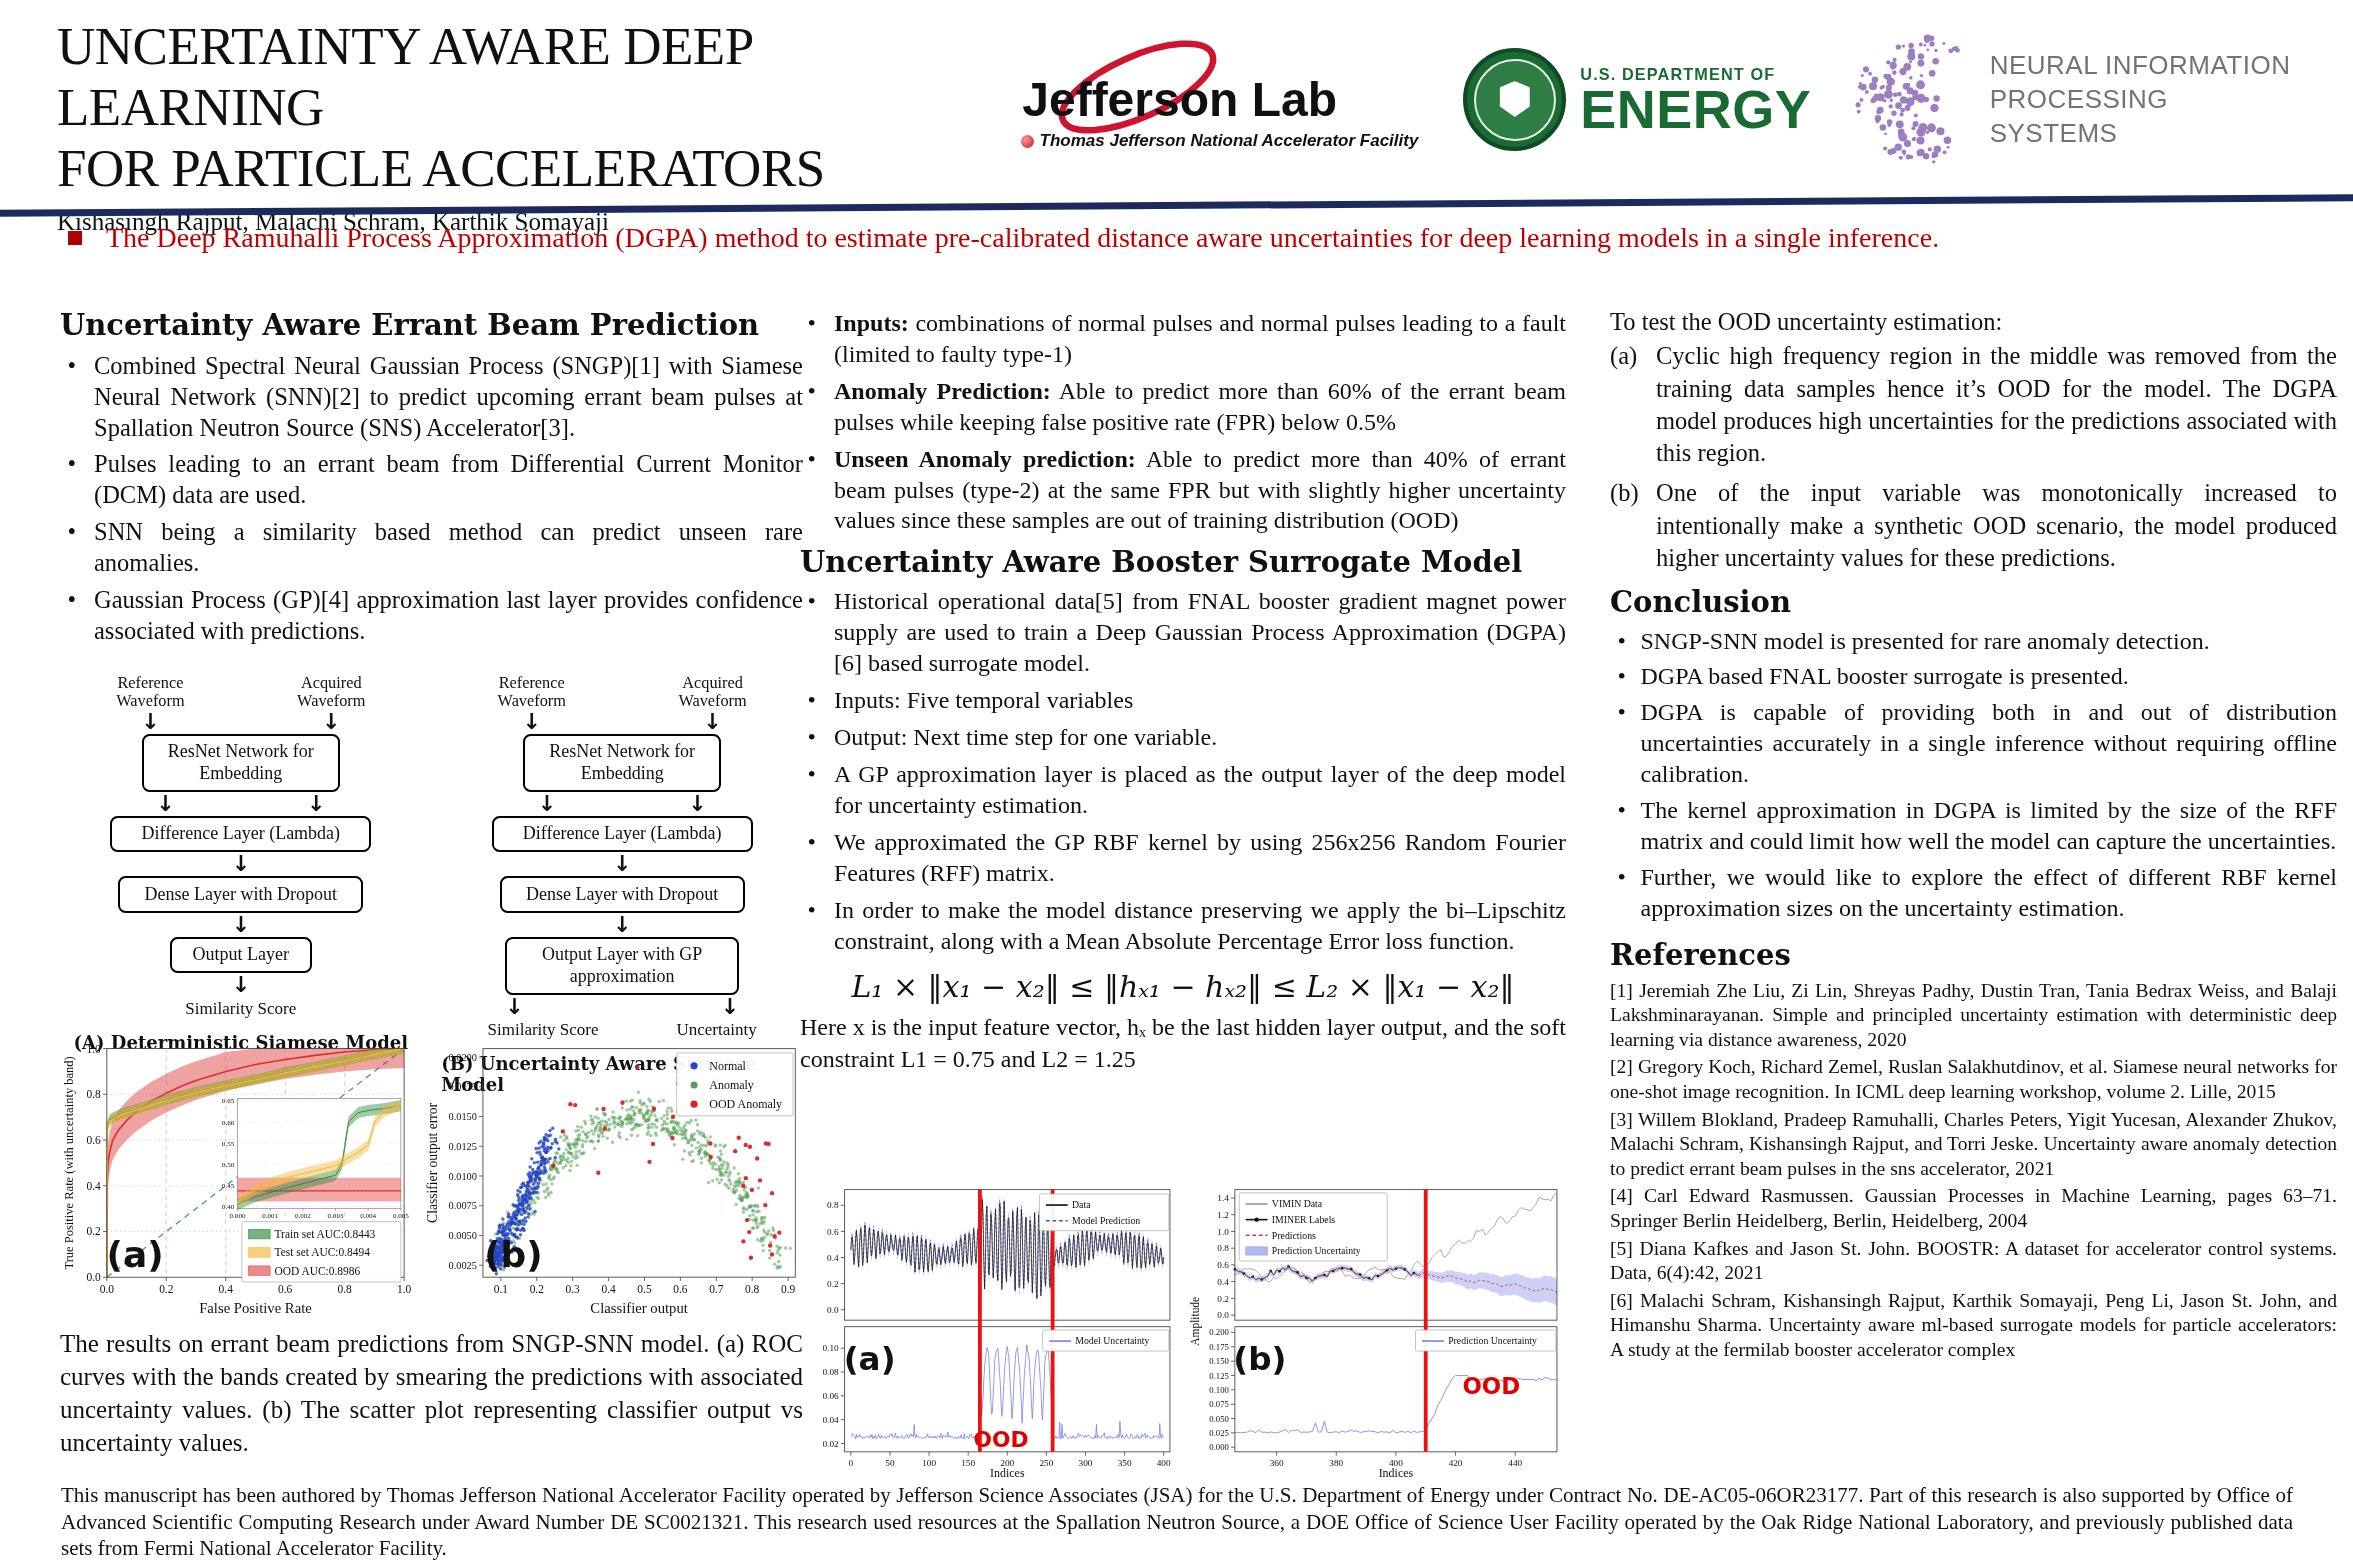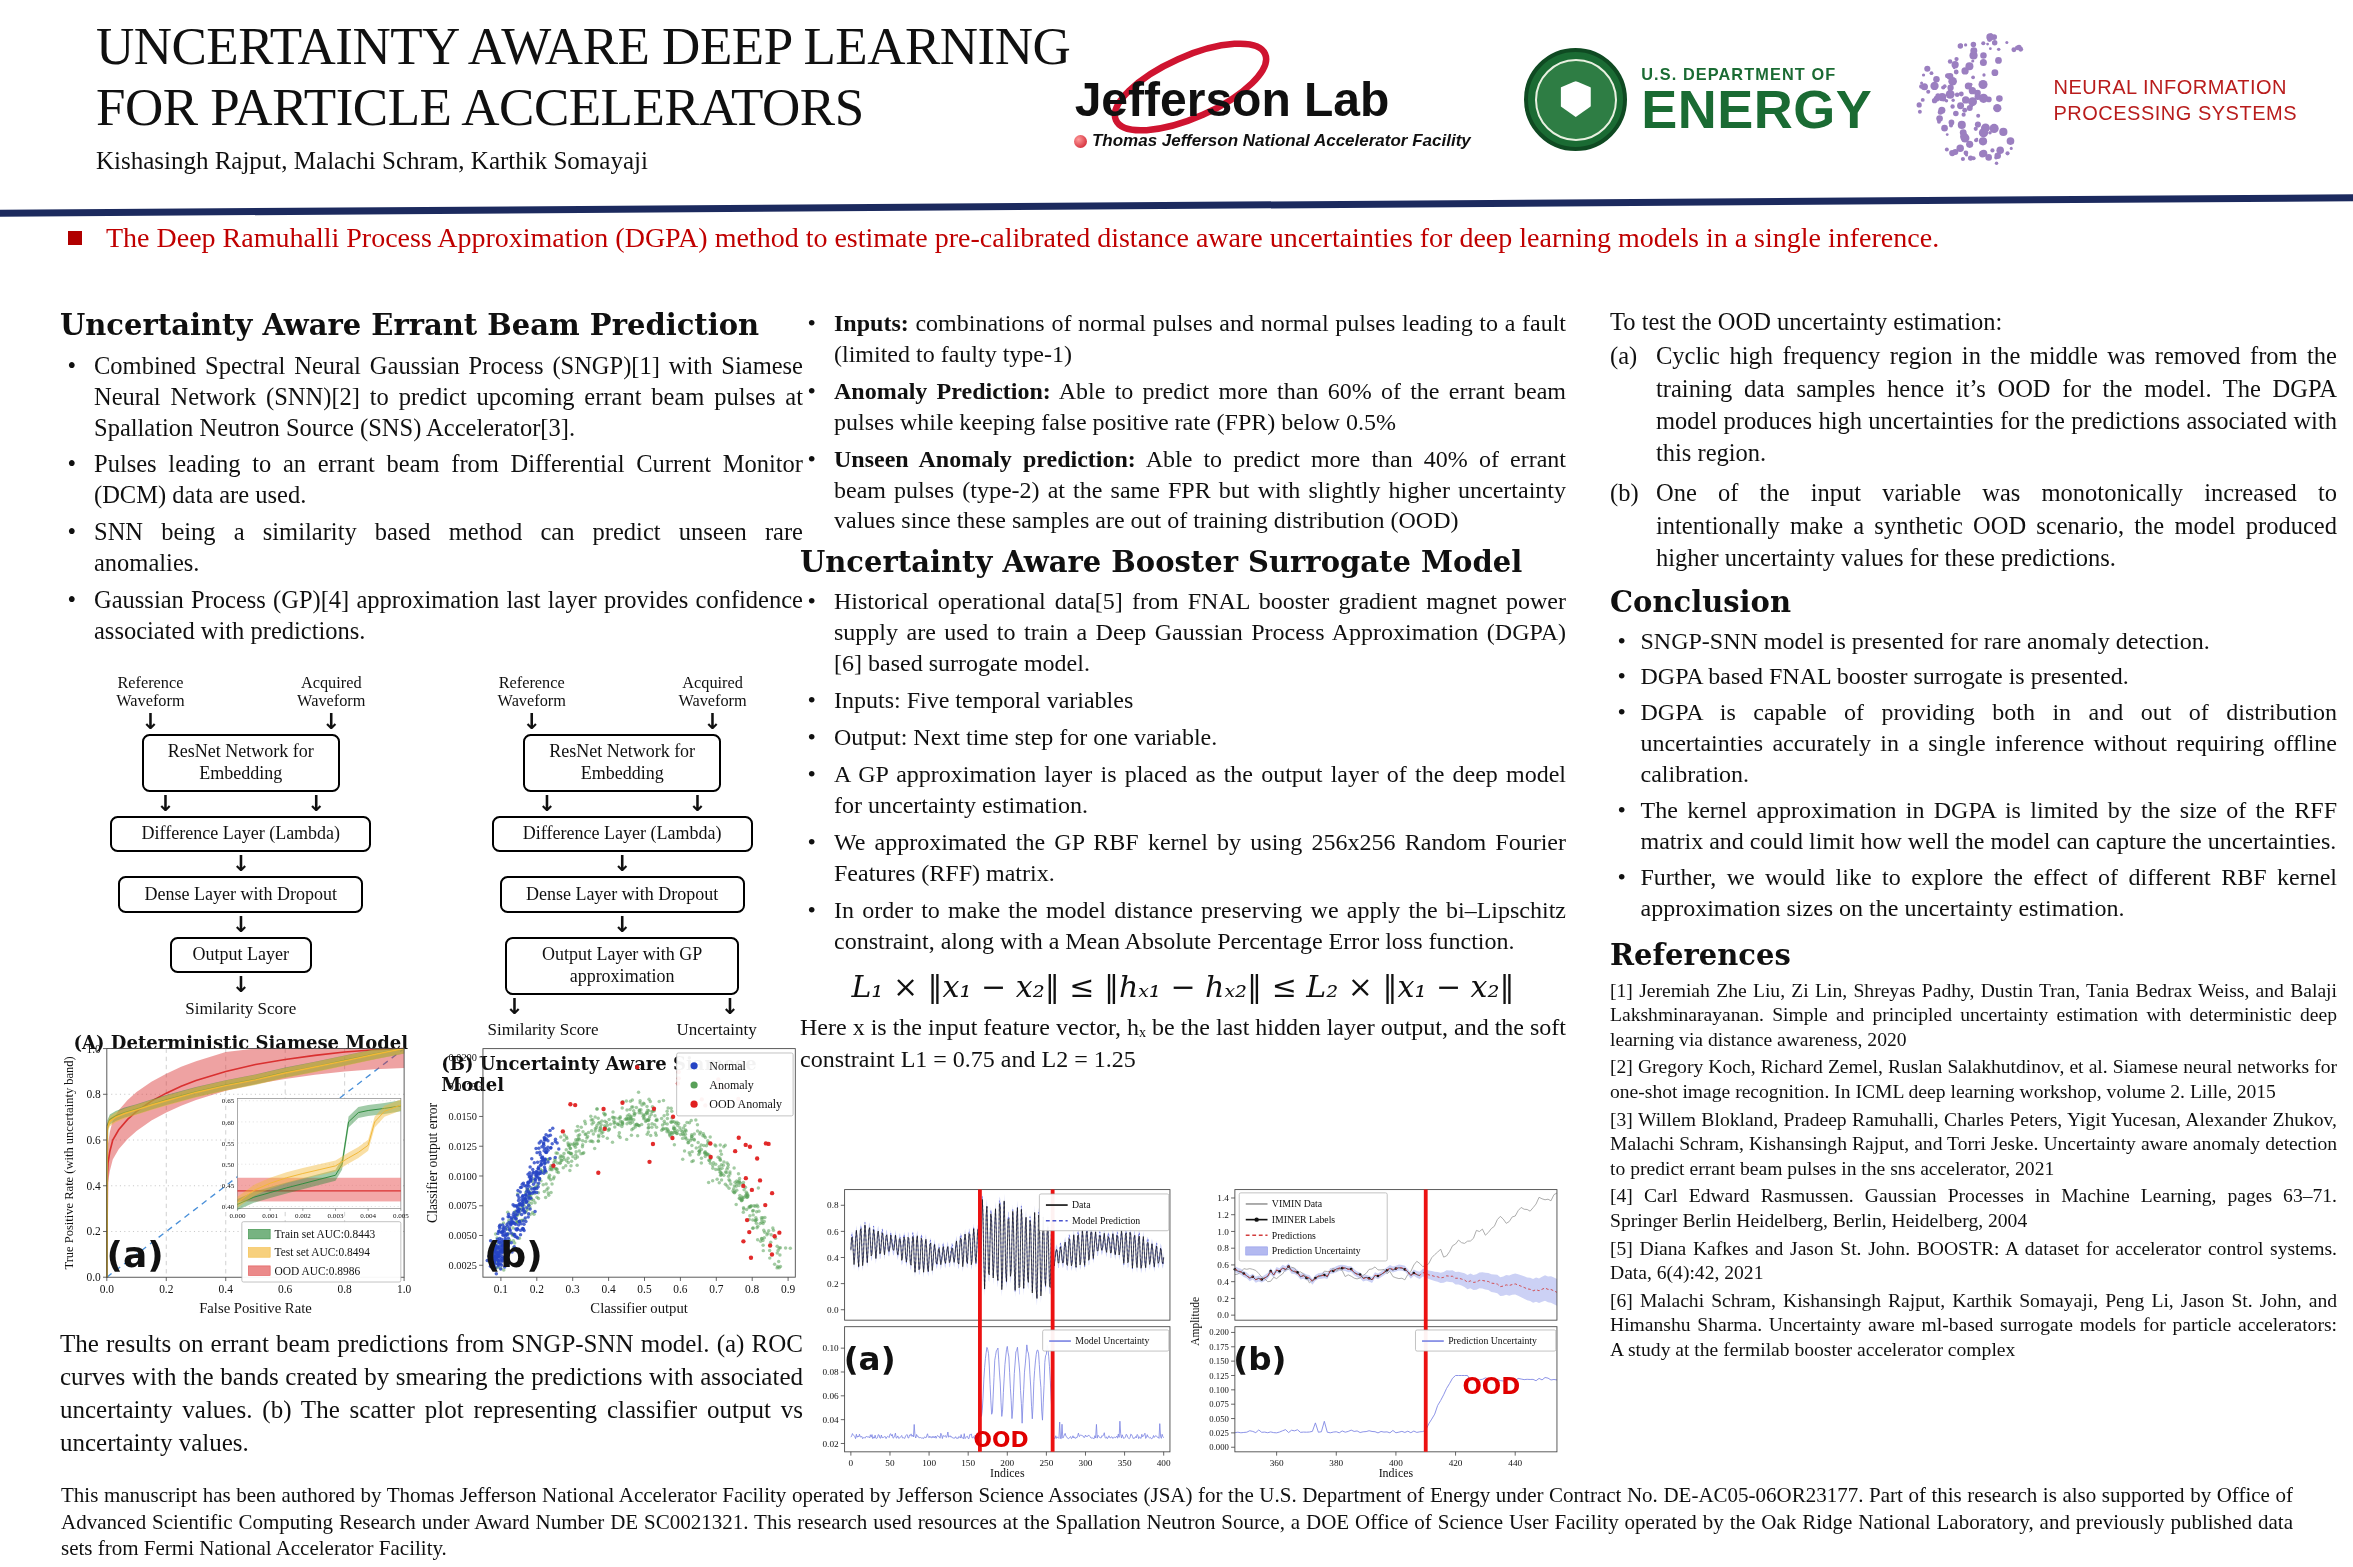--- a/index.html
+++ b/index.html
@@ -1,21 +1,21 @@
 <!DOCTYPE html>
 <html style="font-size:8.7px"><head>
 <meta charset="utf-8">
 <style>
   html,body{margin:0;padding:0;background:#ffffff;}
   #poster{position:relative;width:2354px;height:1568px;background:#ffffff;
           font-family:"Liberation Serif",serif;color:#101010;overflow:hidden;}
 
   
   #header{position:absolute;left:57px;top:16.3px;width:2240px;display:flex;
-          justify-content:flex-end;align-items:flex-start;}
+          justify-content:center;align-items:flex-start;}
   .titles h1{margin:0;font-weight:normal;}
   .titles h1 span{display:block;font-size:53px;line-height:1.15;letter-spacing:-0.5px;}
   .authors{font-size:25px;margin-top:8.7px;}
   .logos{display:flex;align-items:center;gap:40px;margin-top:14px;}
   .jlab{position:relative;width:414px;height:135px;}
   .jlab-swoosh{position:absolute;left:16.3px;top:-13px;}
   .jlab-text{position:absolute;left:4.4px;top:40px;font-family:"Liberation Sans",sans-serif;
              font-weight:bold;font-size:48px;}
   .jlab-sub{position:absolute;left:3.3px;top:99px;display:flex;align-items:center;gap:5.4px;
             font-family:"Liberation Sans",sans-serif;font-style:italic;font-weight:bold;font-size:17px;}
@@ -27,21 +27,21 @@
   .doe-seal::before{content:"";position:absolute;inset:6.5px;border:2.7px solid #e8f0e0;
             border-radius:50%;background:#2e7d44;}
   .doe-seal::after{content:"";position:absolute;left:50%;top:50%;width:30.5px;height:36px;
             transform:translate(-50%,-52%);background:#ffffff;
             clip-path:polygon(50% 0,100% 18%,100% 70%,50% 100%,0 70%,0 18%);}
   .doe-top{font-family:"Liberation Sans",sans-serif;font-weight:bold;font-size:16.3px;
            color:#1a6b33;letter-spacing:1.1px;}
   .doe-main{font-family:"Liberation Sans",sans-serif;font-weight:bold;font-size:54px;
            color:#1a6b33;letter-spacing:0.5px;line-height:.95;}
   .neurips{display:flex;align-items:center;gap:2.2px;}
-  .neurips-text div{font-family:"Liberation Sans",sans-serif;font-size:20px;color:#b91c1c;
+  .neurips-text div{font-family:"Liberation Sans",sans-serif;font-size:26px;color:#737373;
            letter-spacing:0.5px;line-height:1.3;}
 
   
   .divider{position:absolute;left:-5.4px;top:202px;width:2365px;height:7px;
            background:#1c2a5e;transform:rotate(-0.38deg);}
   .highlight{position:absolute;left:64px;top:217px;width:2227px;}
   .highlight p{margin:0;padding-left:42px;font-size:28px;line-height:1.5;
            color:#c00000;text-align:justify;}
   .hl-square{position:absolute;left:4.4px;top:14px;width:14px;height:14px;background:#b00000;}
 

